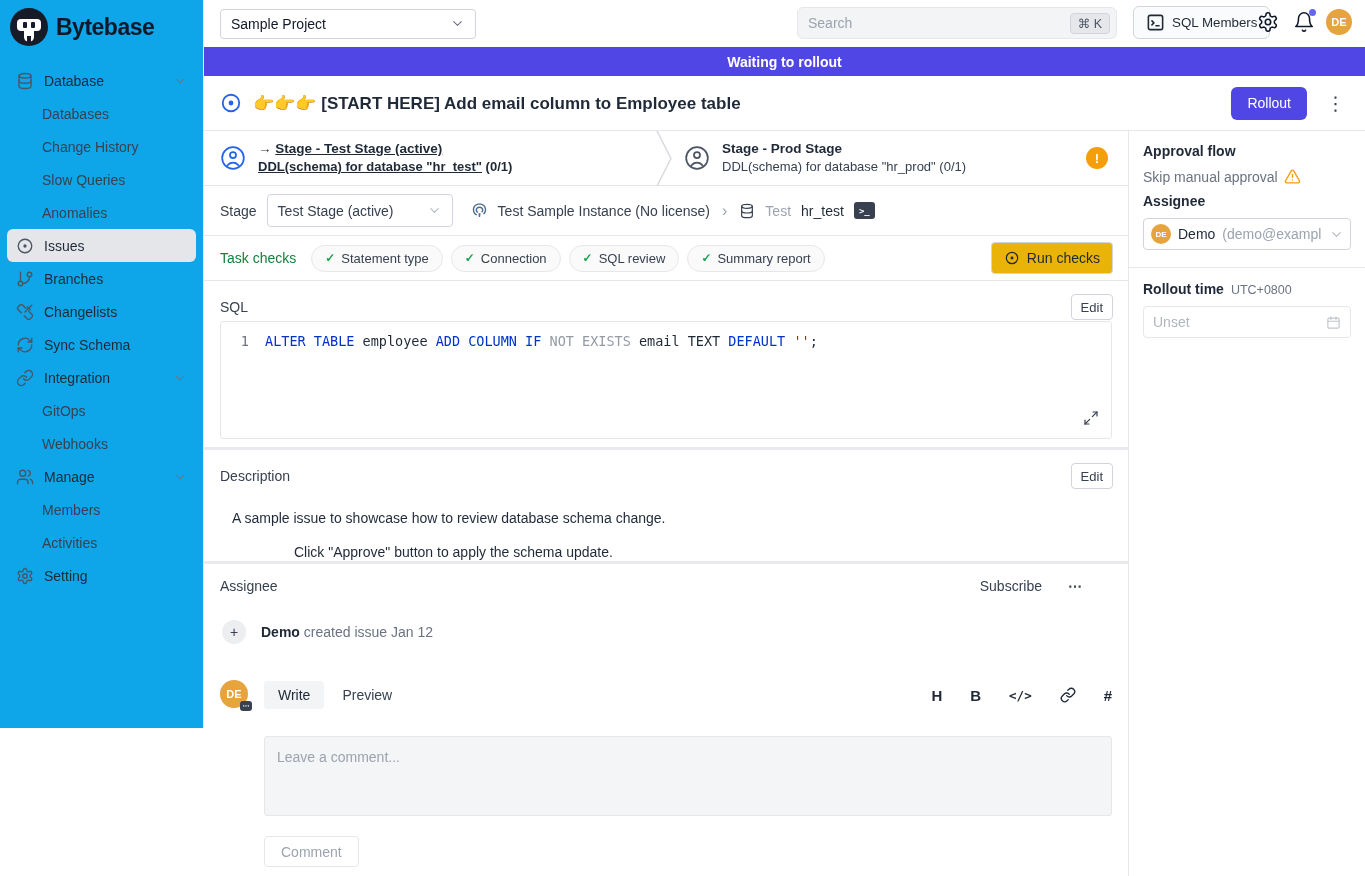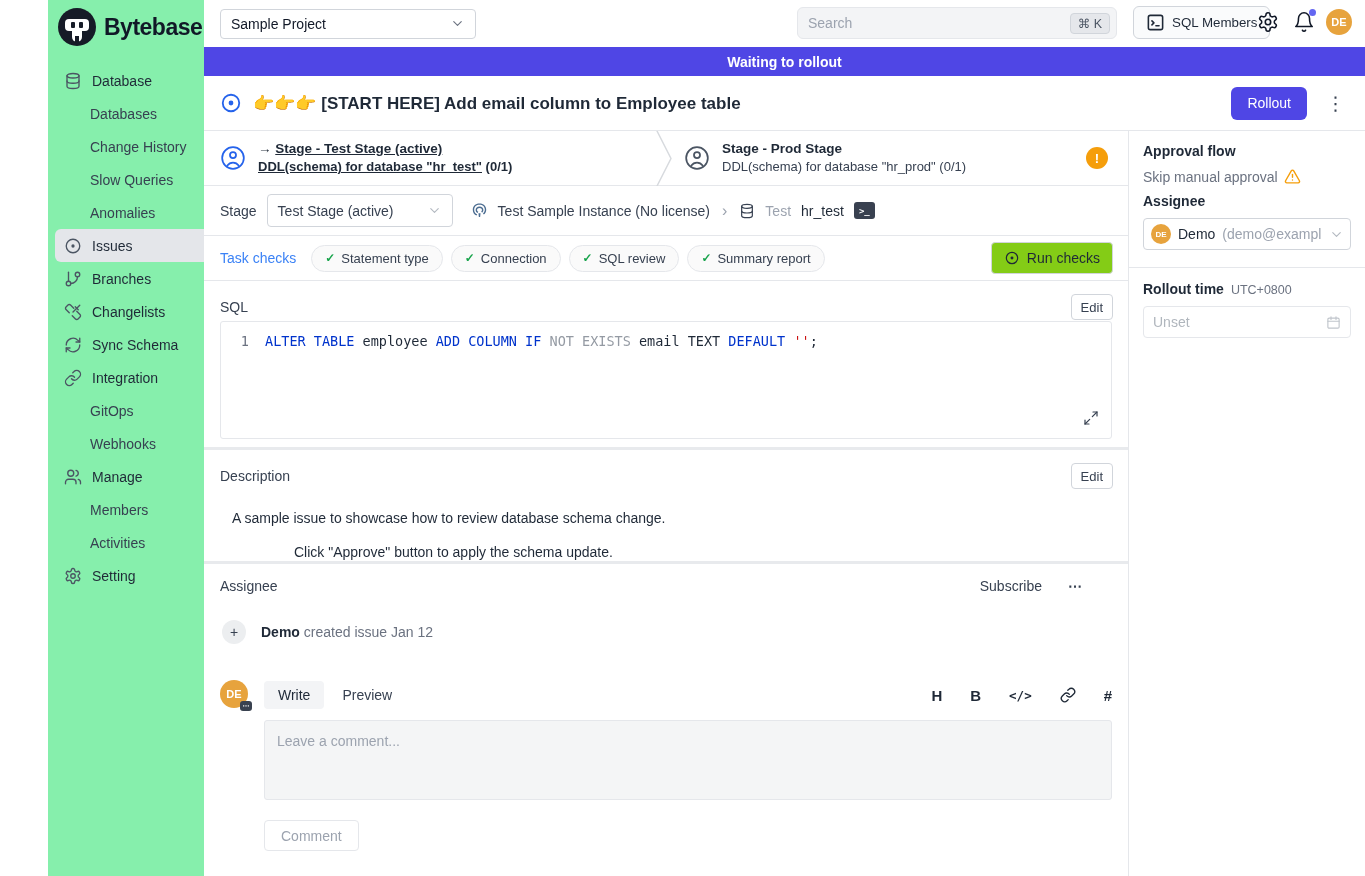--- a/index.html
+++ b/index.html
@@ -1,21 +1,21 @@
 <!DOCTYPE html>
 <html><head>
 <meta charset="utf-8">
 <style>
   * { margin:0; padding:0; box-sizing:border-box; }
   html,body { width:1365px; height:876px; overflow:hidden; }
   body { font-family:"Liberation Sans", sans-serif; font-size:14px; color:#374151; background:#fff; position:relative; }
   svg { fill:none; stroke:currentColor; stroke-width:1.8; stroke-linecap:round; stroke-linejoin:round; display:block; }
 
   
-  .sidebar { position:absolute; left:0; top:0; width:204px; height:876px; background:#86efac; border-right:1px solid #e5e7eb;margin-left:48px; }
+  .sidebar { position:absolute; left:0; top:0; width:204px; height:728px; background:#0ea5e9; border-right:1px solid #e5e7eb; }
   .logo { display:flex; align-items:center; gap:8px; padding:8px 10px; height:54px; cursor:pointer; }
   .logo-mark { width:38px; height:38px; border-radius:50%; background:#161b27; position:relative; flex:0 0 auto; }
   .logo-band { position:absolute; left:7px; right:7px; top:11px; height:12px; background:#fff; border-radius:4px; display:flex; align-items:center; justify-content:center; gap:4px; }
   .logo-eye { width:4px; height:6px; background:#161b27; border-radius:1px; }
   .logo-chin { position:absolute; left:14px; right:14px; top:23px; height:11px; background:#fff; border-radius:0 0 5px 5px; }
   .logo-notch { position:absolute; left:17px; width:4px; top:28px; height:6px; background:#161b27; }
   .logo-text { font-size:23px; font-weight:800; color:#111827; letter-spacing:-0.5px; }
   nav { padding:10px 7px 0 7px; }
   .nav-item { height:33px; display:flex; align-items:center; gap:10px; padding:0 9px; border-radius:6px; cursor:pointer; color:#374151; }
   .nav-item.top .nav-label { font-weight:500; color:#1f2937; }
@@ -78,25 +78,25 @@
   .stage-select .chev { margin-left:auto; color:#b3b9c1; }
   .pg-icon { width:17px; height:17px; margin-left:8px; }
   .crumb-sep { color:#9ca3af; font-size:16px; padding:0 2px; }
   .db-mini { width:16px; height:16px; color:#374151; }
   .db-mini svg { width:16px; height:16px; }
   .env-label { color:#9ca3af; }
   .db-name { color:#1f2937; }
   .term-badge { width:21px; height:17px; background:#394150; border-radius:3px; color:#fff; font-family:"DejaVu Sans Mono", monospace; font-size:9px; font-weight:700; display:flex; align-items:center; justify-content:center; cursor:pointer; }
 
   .row-checks { height:45px; border-bottom:1px solid #e5e7eb; display:flex; align-items:center; padding:0 15px 0 16px; }
-  .checks-label { font-weight:500; color:#3b82f6; }
+  .checks-label { font-weight:500; color:#15803d; }
   .pills { display:flex; gap:8px; margin-left:15px; }
   .pill { height:27px; display:flex; align-items:center; gap:6px; padding:0 13px; border:1px solid #e5e7eb; border-radius:14px; background:#fafafa; font-size:13px; color:#374151; cursor:pointer; }
   .pill .ck { color:#16a34a; font-weight:700; font-size:12px; }
-  .run-btn { margin-left:auto; height:32px; display:flex; align-items:center; gap:7px; padding:0 12px; border:1px solid #d1d5db; border-radius:4px; background:#84cc16; color:#1f2937; font:inherit; cursor:pointer; }
+  .run-btn { margin-left:auto; height:32px; display:flex; align-items:center; gap:7px; padding:0 12px; border:1px solid #d1d5db; border-radius:4px; background:#eab308; color:#1f2937; font:inherit; cursor:pointer; }
   .run-btn svg { width:16px; height:16px; }
 
   .section-sql { position:relative; height:166px; }
   .sec-head { display:flex; align-items:center; padding:13px 15px 0 16px; }
   .sec-title { font-weight:500; color:#374151; }
   .edit-btn { margin-left:auto; height:26px; padding:0 9px; border:1px solid #d1d5db; border-radius:4px; background:#fff; color:#374151; font-size:13px; font-family:inherit; cursor:pointer; }
   .code-box { position:absolute; left:16px; right:16px; top:40px; height:118px; border:1px solid #e5e7eb; border-radius:3px; background:#fff; }
   .code-line { display:flex; padding-top:11px; font-family:"DejaVu Sans Mono", monospace; font-size:13.5px; white-space:pre; }
   .line-no { width:44px; text-align:right; padding-right:16px; color:#6b7280; }
   .tok-kw { color:#0033cc; }
@@ -124,21 +124,21 @@
   .comment-avatar { position:absolute; left:16px; top:0; width:28px; height:28px; border-radius:50%; background:#e7a33d; color:#fff; font-size:11px; font-weight:700; display:flex; align-items:center; justify-content:center; }
   .comment-avatar .bubble { position:absolute; right:-4px; bottom:-3px; width:12px; height:10px; background:#394150; border-radius:3px; color:#fff; font-size:7px; line-height:9px; text-align:center; }
   .tabs-row { display:flex; align-items:center; height:30px; }
   .tab { padding:6px 14px; border-radius:4px; color:#374151; cursor:pointer; }
   .tab.active { background:#f3f4f6; color:#1f2937; }
   .tab + .tab { margin-left:4px; }
   .fmt-tools { margin-left:auto; display:flex; align-items:center; gap:28px; color:#1f2937; }
   .fmt { font-weight:700; font-size:15px; cursor:pointer; }
   .fmt.code { font-size:12.5px; font-family:"DejaVu Sans Mono", monospace; }
   .fmt svg { width:16px; height:16px; stroke-width:2; }
-  .comment-input { margin-top:10px; width:100%; height:80px; background:#f4f5f6; border:1px solid #e5e7eb; border-radius:3px; resize:none; font:inherit; color:#374151; padding:12px; outline:none; }
+  .comment-input { margin-top:26px; width:100%; height:80px; background:#f4f5f6; border:1px solid #e5e7eb; border-radius:3px; resize:none; font:inherit; color:#374151; padding:12px; outline:none; }
   .comment-input::placeholder { color:#9ca3af; }
   .comment-btn { margin-top:17px; height:31px; padding:0 16px; border:1px solid #e5e7eb; border-radius:4px; background:#fff; color:#9ca3af; font:inherit; cursor:default; }
 
   
   .panel { position:absolute; left:1128px; top:131px; width:237px; height:745px; border-left:1px solid #e5e7eb; background:#fff; padding:12px 14px; }
   .panel-title { font-weight:600; color:#1f2937; }
   .approval-value { margin-top:9px; color:#6b7280; display:flex; align-items:center; gap:6px; }
   .approval-value svg { width:17px; height:17px; color:#f59e0b; stroke-width:2; }
   .assignee-title { margin-top:8px; }
   .assignee-select { margin-top:9px; height:32px; border:1px solid #d1d5db; border-radius:4px; display:flex; align-items:center; gap:7px; padding:0 6px 0 7px; cursor:pointer; overflow:hidden; }

